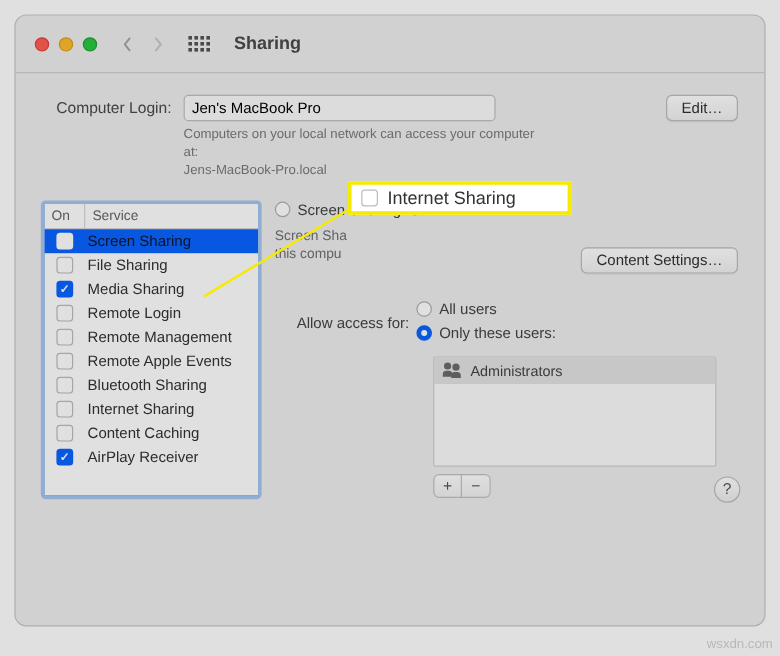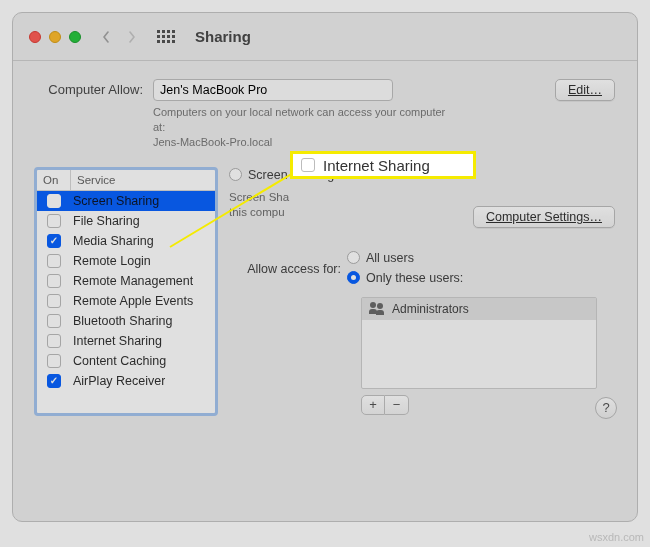--- a/index.html
+++ b/index.html
@@ -22,25 +22,25 @@
   .title { font-weight: 600; font-size: 15px; color: #4a4a4a; }
   .spacer { flex: 1; }
   .search { display: flex; align-items: center; gap: 6px; background: transparent; border: 1px solid #d4d4d4; border-radius: 6px; padding: 3px 10px; width: 150px; color: #999; font-size: 12.5px; }
   .search input { border: none; background: transparent; outline: none; font-size: 12.5px; color: #555; width: 100%; }
 
   
   .content { padding: 18px 22px; position: relative; }
 
   .row { display: flex; align-items: flex-start; gap: 10px; }
   .lbl { text-align: right; color: #4a4a4a; font-size: 13px; width: 108px; padding-top: 3px; }
-  .nameinput { width: 240px; height: 22px; border: 1px solid #c0c0c0; border-radius: 4px; background: #fbfbfb; font-size: 12.5px; padding: 2px 6px; }
+  .nameinput { width: 260px; height: 22px; border: 1px solid #c0c0c0; border-radius: 4px; background: #fbfbfb; font-size: 12.5px; padding: 2px 6px; }
   .desc { font-size: 11px; color: #7a7a7a; line-height: 1.35; width: 300px; margin-top: 4px; }
   .editbtn { margin-left: auto; }
 
-  .btn { display: inline-flex; align-items: center; justify-content: center; height: 22px; padding: 0 12px; background: linear-gradient(#ffffff, #f1f1f1); border: 1px solid #bdbdbd; border-radius: 5px; font-size: 12.5px; color: #333; box-shadow: 0 1px 0 rgba(0,0,0,0.05); white-space: nowrap; text-decoration: underline; }
+  .btn { display: inline-flex; align-items: center; justify-content: center; height: 22px; padding: 0 12px; background: linear-gradient(#ffffff, #f1f1f1); border: 1px solid #bdbdbd; border-radius: 5px; font-size: 12.5px; color: #333; box-shadow: 0 1px 0 rgba(0,0,0,0.05); white-space: nowrap; }
 
   .panels { margin-top: 18px; display: flex; gap: 12px; position: relative; }
 
   
   .serviceswrap { width: 182px; border: 2px solid #2f6fd4; border-radius: 2px; padding: 0; background: #fff; position: relative; }
   .serviceswrap::before { content: ""; position: absolute; inset: -3px; border: 3px solid #a5c5ef; border-radius: 4px; pointer-events: none; }
   .services-head { display: flex; font-size: 11.5px; color: #666; border-bottom: 1px solid #d8d8d8; }
   .services-head .col1 { width: 34px; padding: 4px 6px; border-right: 1px solid #d8d8d8; }
   .services-head .col2 { flex: 1; padding: 4px 6px; }
   .svc-row { display: flex; align-items: center; height: 20px; font-size: 12.5px; }
@@ -128,21 +128,21 @@
         <span></span>
         <span></span>
     </div>
     <div class="title">Sharing</div>
     <div class="spacer"></div>
   </div>
 
   <div class="content">
 
     <div class="row">
-      <div class="lbl">Computer Allow:</div>
+      <div class="lbl">Computer Login:</div>
       <div>
         <input class="nameinput" value="Jen's MacBook Pro" style="">
         <div class="desc">
           <span>Computers on your local network can access your computer at:</span><br>
           <span>Jens-MacBook-Pro.local</span>
         </div>
       </div>
       <div class="editbtn">
         <div class="btn">Edit…</div>
       </div>
@@ -221,21 +221,21 @@
 
       <div class="detail">
         <div class="statusrow">
           <span class="radio"></span>
           <span>Screen Sharing: Off</span>
         </div>
         <div class="subdesc">
           <span>Screen Sha</span><br>
           <span>this compu</span>
         </div>
-        <div class="btn csbtn">Computer Settings…</div>
+        <div class="btn csbtn">Content Settings…</div>
 
         <div class="row accesslbl" style="gap:4px;">
           <div style="width:112px; text-align:right;margin-top:11px;">Allow access for:</div>
           <div class="accessgroup" style="margin-left:2px;">
             <div class="accessrow">
               <span class="radio"></span>
               <span>All users</span>
             </div>
             <div class="accessrow">
               <span class="radio checked"></span>

